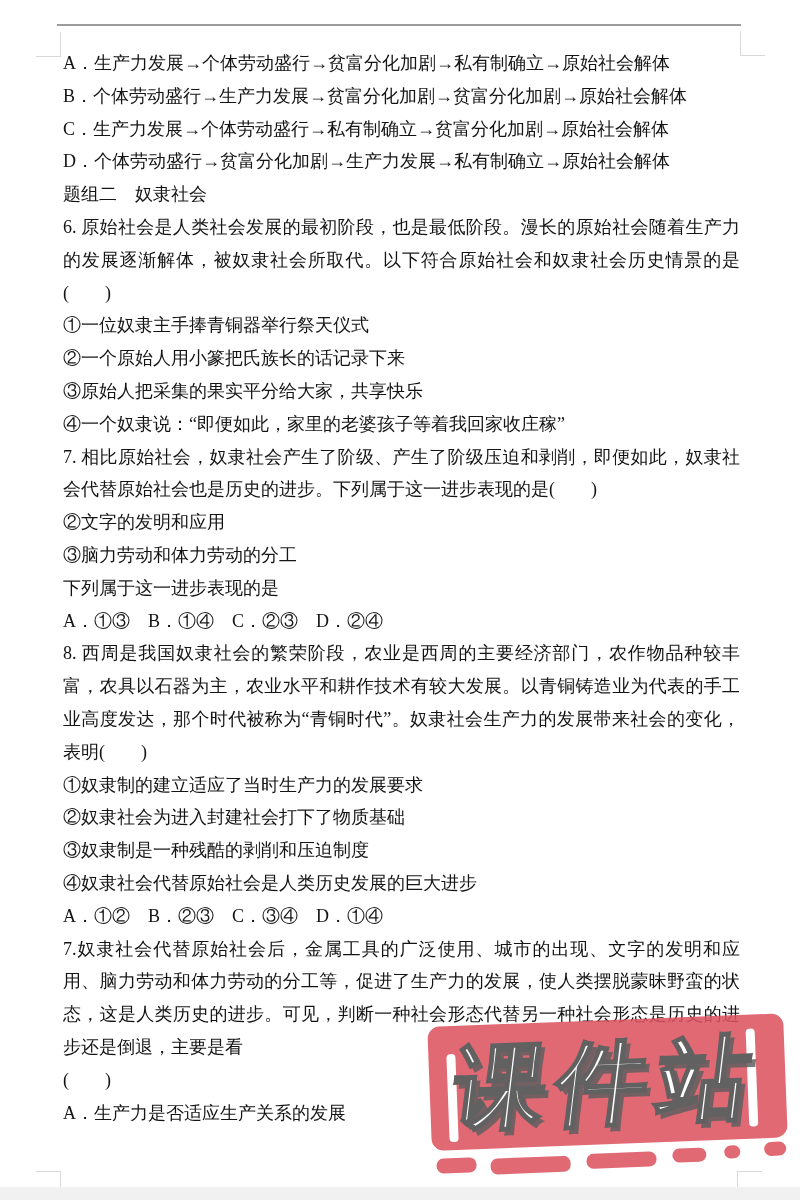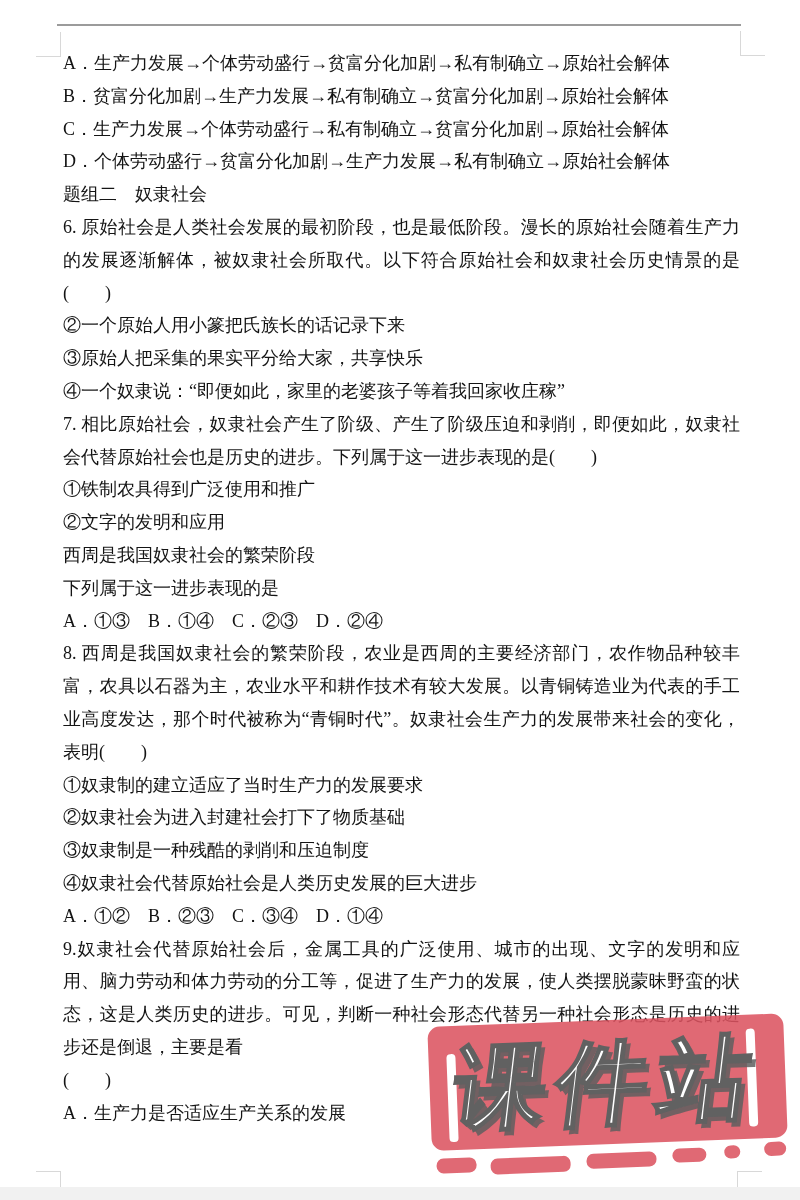--- a/index.html
+++ b/index.html
@@ -66,46 +66,46 @@
 
   <div class="top-divider"></div>
   <div class="corner corner-tl"></div>
   <div class="corner corner-tr"></div>
   <div class="corner corner-bl"></div>
   <div class="corner corner-br"></div>
 
   <div class="content">
 
     <p><span>A．</span><span>生产力发展→个体劳动盛行→贫富分化加剧→私有制确立→原始社会解体</span></p>
-    <p><span>B．</span><span>贫富分化加剧→生产力发展→私有制确立→贫富分化加剧→原始社会解体</span></p>
+    <p><span>B．</span><span>个体劳动盛行→生产力发展→贫富分化加剧→贫富分化加剧→原始社会解体</span></p>
     <p><span>C．</span><span>生产力发展→个体劳动盛行→私有制确立→贫富分化加剧→原始社会解体</span></p>
     <p><span>D．</span><span>个体劳动盛行→贫富分化加剧→生产力发展→私有制确立→原始社会解体</span></p>
 
     <p class="section-header">题组二　奴隶社会</p>
 
     <p>6. 原始社会是人类社会发展的最初阶段，也是最低阶段。漫长的原始社会随着生产力的发展逐渐解体，被奴隶社会所取代。以下符合原始社会和奴隶社会历史情景的是(　　)</p>
+    <p>①一位奴隶主手捧青铜器举行祭天仪式</p>
     <p>②一个原始人用小篆把氏族长的话记录下来</p>
     <p>③原始人把采集的果实平分给大家，共享快乐</p>
     <p>④一个奴隶说：“即便如此，家里的老婆孩子等着我回家收庄稼”</p>
 
     <p>7. 相比原始社会，奴隶社会产生了阶级、产生了阶级压迫和剥削，即便如此，奴隶社会代替原始社会也是历史的进步。下列属于这一进步表现的是(　　)</p>
-    <p>①铁制农具得到广泛使用和推广</p>
     <p>②文字的发明和应用</p>
-    <p>西周是我国奴隶社会的繁荣阶段</p>
+    <p>③脑力劳动和体力劳动的分工</p>
     <p>下列属于这一进步表现的是</p>
     <p>A．①③　B．①④　C．②③　D．②④</p>
 
     <p>8. 西周是我国奴隶社会的繁荣阶段，农业是西周的主要经济部门，农作物品种较丰富，农具以石器为主，农业水平和耕作技术有较大发展。以青铜铸造业为代表的手工业高度发达，那个时代被称为“青铜时代”。奴隶社会生产力的发展带来社会的变化，表明(　　)</p>
     <p>①奴隶制的建立适应了当时生产力的发展要求</p>
     <p>②奴隶社会为进入封建社会打下了物质基础</p>
     <p>③奴隶制是一种残酷的剥削和压迫制度</p>
     <p>④奴隶社会代替原始社会是人类历史发展的巨大进步</p>
     <p>A．①②　B．②③　C．③④　D．①④</p>
 
-    <p>9.奴隶社会代替原始社会后，金属工具的广泛使用、城市的出现、文字的发明和应用、脑力劳动和体力劳动的分工等，促进了生产力的发展，使人类摆脱蒙昧野蛮的状态，这是人类历史的进步。可见，判断一种社会形态代替另一种社会形态是历史的进步还是倒退，主要是看</p>
+    <p>7.奴隶社会代替原始社会后，金属工具的广泛使用、城市的出现、文字的发明和应用、脑力劳动和体力劳动的分工等，促进了生产力的发展，使人类摆脱蒙昧野蛮的状态，这是人类历史的进步。可见，判断一种社会形态代替另一种社会形态是历史的进步还是倒退，主要是看</p>
     <p>(　　)</p>
     <p><span>A．</span><span>生产力是否适应生产关系的发展</span></p>
     <p></p>
 
   </div>
 
   <div class="stamp">
     <div class="stamp-body"></div>
     <div class="stamp-streak streak-1"></div>
     <div class="stamp-streak streak-2"></div>

